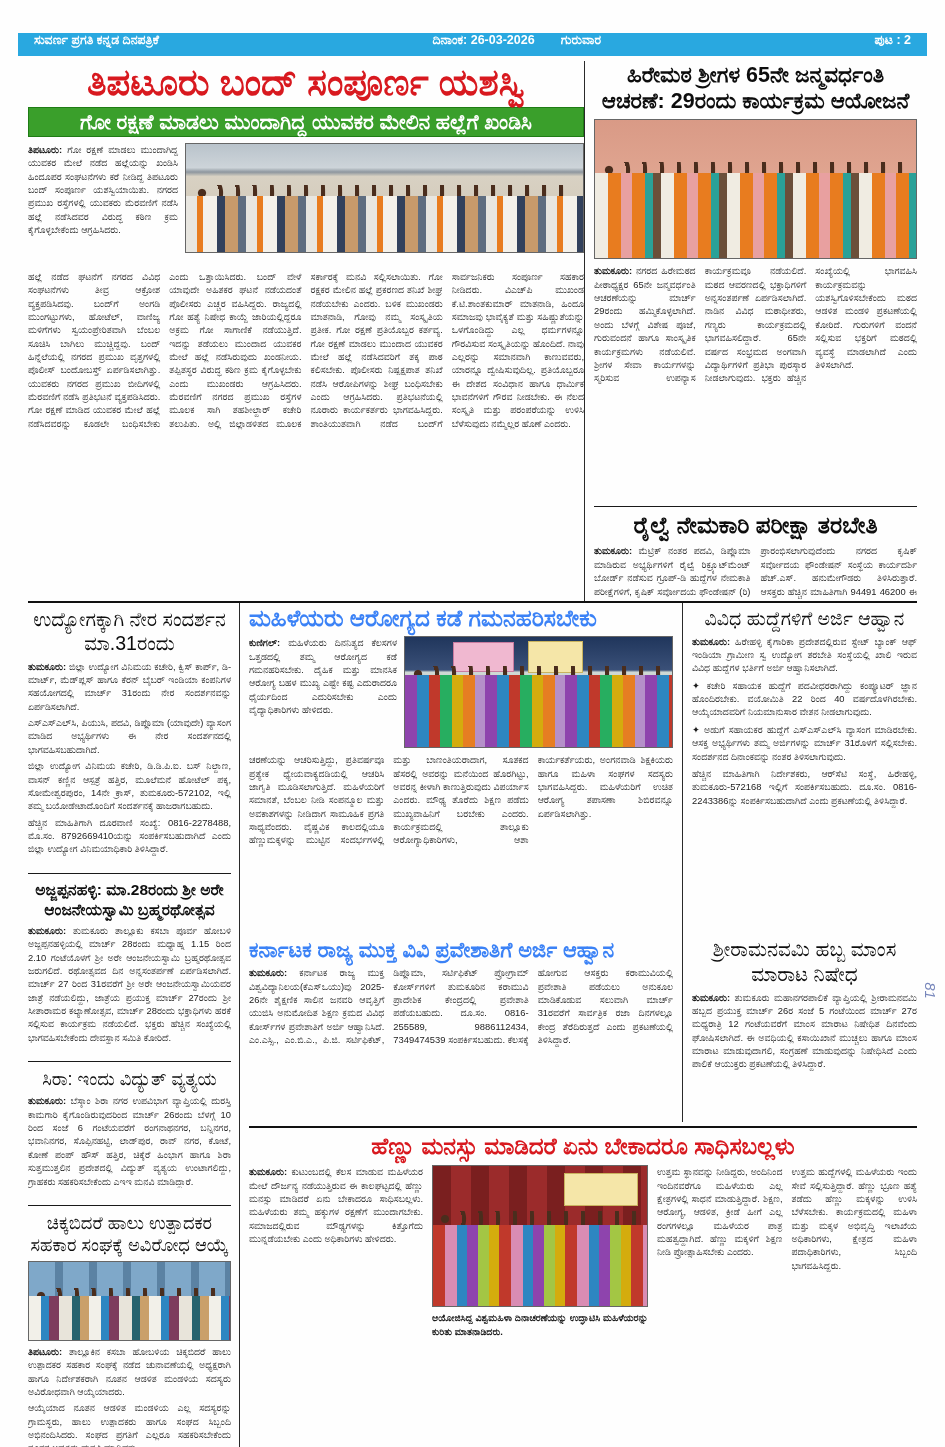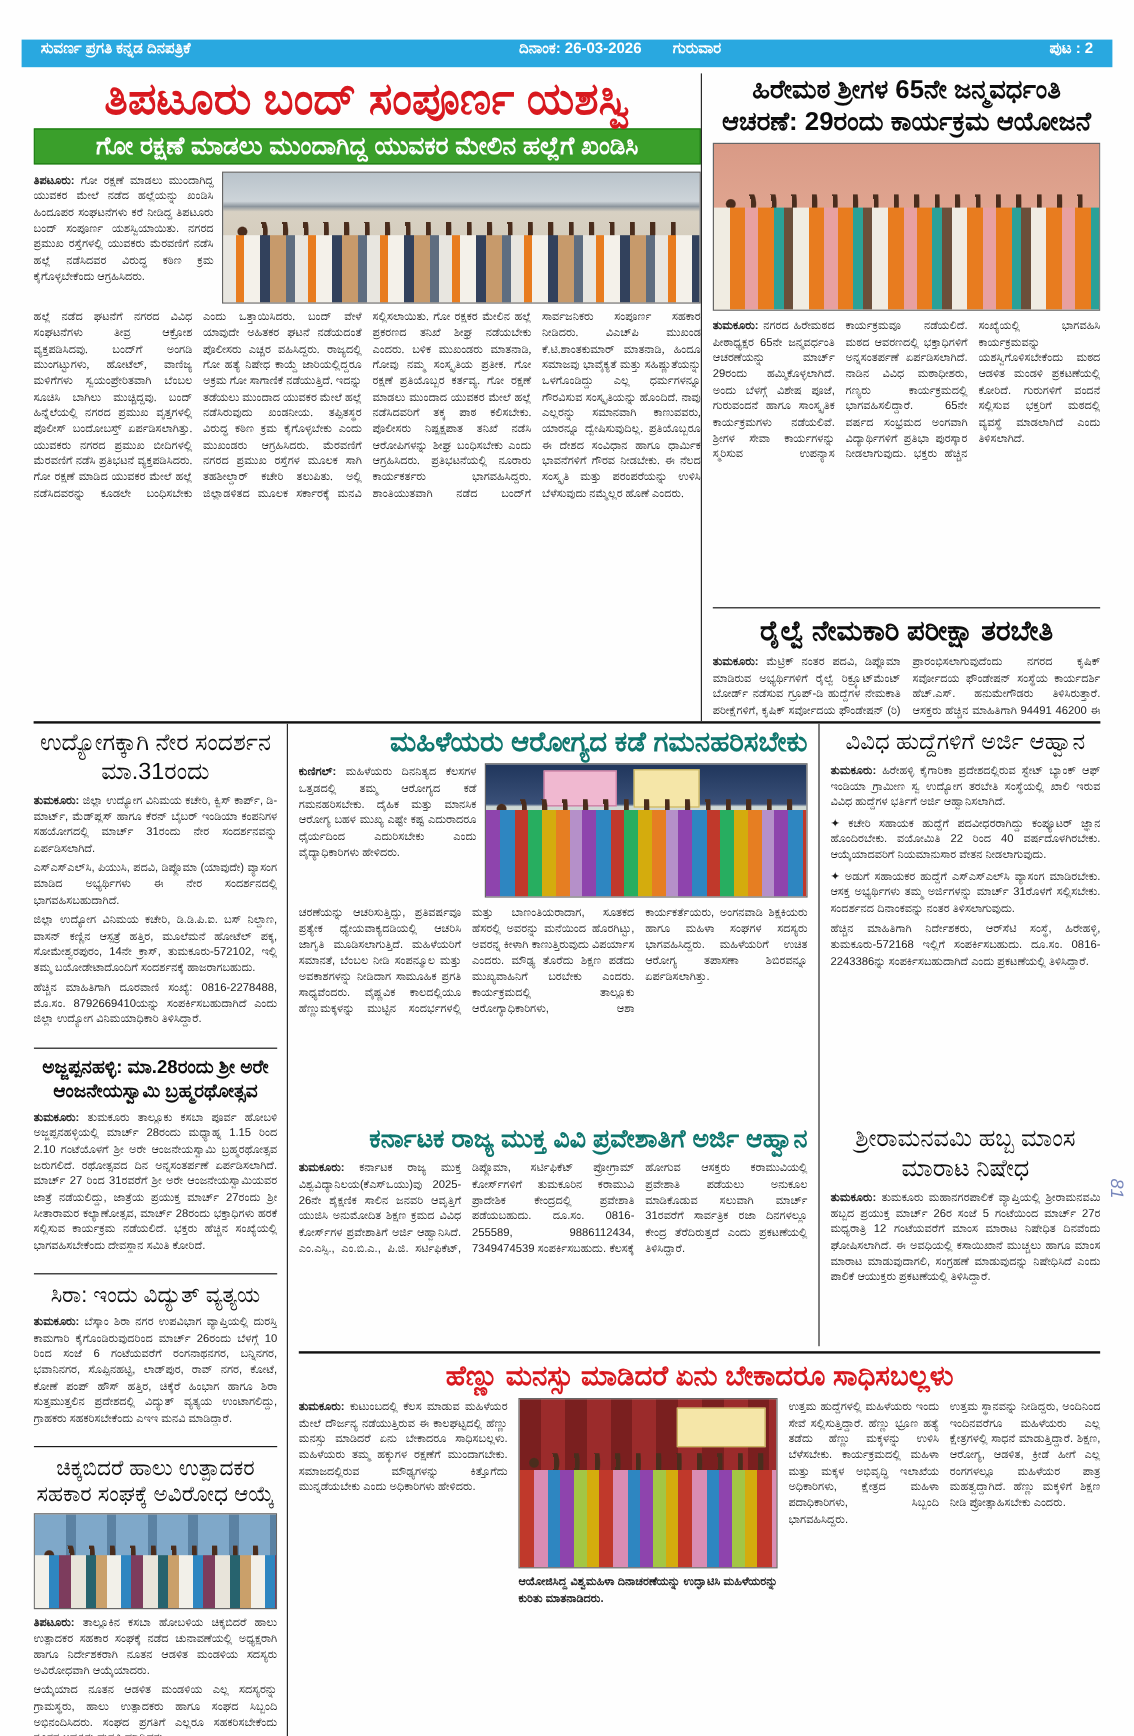--- a/index.html
+++ b/index.html
@@ -15,26 +15,26 @@
   .top-section{display:grid;grid-template-columns:556px 1fr;border-bottom:2.5px solid #111;
                padding-bottom:4px;height:536px;overflow:hidden;}
   .right-top{border-left:1px solid #2a2a2a;padding-left:9px;}
   
   .hl-red-xl{color:#d8191f;font-weight:bold;font-size:37px;line-height:1.08;text-align:center;margin:2px 0 4px;}
   .subhead-green{background:#3a9f2b;border:1px solid #1f7c15;color:#fff;font-weight:bold;
                  font-size:20.5px;text-align:center;padding:2px 0;margin-bottom:6px;}
   .hl-black-lg{font-weight:bold;font-size:21.5px;line-height:1.22;text-align:center;color:#0d0d0d;margin:1px 0 5px;}
   .hl-black-md{font-weight:normal;font-size:18px;line-height:1.25;text-align:center;color:#0d0d0d;margin:4px 0;}
   .hl-black-sm{font-weight:bold;font-size:15.5px;line-height:1.3;text-align:center;color:#0d0d0d;margin:4px 0;}
-  .hl-red-md{color:#0f766e;font-weight:bold;font-size:23px;line-height:1.1;text-align:right;margin:3px 0 5px;}
+  .hl-red-md{color:#3b82f6;font-weight:bold;font-size:23px;line-height:1.1;text-align:left;margin:3px 0 5px;}
   .hl-red-lg{color:#d8191f;font-weight:bold;font-size:23px;line-height:1.1;text-align:center;margin:4px 0 6px;}
   
   .bt{font-size:9.4px;line-height:1.42;text-align:justify;}
   .bt b{font-weight:bold;}
-  .cols-4{column-count:4;column-gap:9px;height:342px;overflow:hidden;margin-top:6px;font-family:Liberation Serif, serif;}
+  .cols-4{column-count:4;column-gap:9px;height:342px;overflow:hidden;margin-top:17px;}
   .cols-3{column-count:3;column-gap:9px;overflow:hidden;}
   .cols-2{column-count:2;column-gap:10px;overflow:hidden;}
   .rule{border-top:1.5px solid #1a1a1a;margin:6px 0 4px;}
   
   .photo{position:relative;border:1px solid #666;overflow:hidden;}
   .photo .heads{position:absolute;left:2%;right:2%;height:16px;
      background:repeating-radial-gradient(circle at 8px 8px,#4a2d1d 0 3.6px,rgba(0,0,0,0) 4.6px 17px);}
   .photo .bodies{position:absolute;left:0;right:0;bottom:0;}
   .ph-procession{background:linear-gradient(180deg,#b9c3cb 0%,#cdd4d9 22%,#8d969e 26%,#d8d1c3 30%,#cfc5b2 100%);}
   .ph-procession .heads{top:38%;}
@@ -242,22 +242,22 @@
               <span>ಕುಟುಂಬದಲ್ಲಿ ಕೆಲಸ ಮಾಡುವ ಮಹಿಳೆಯರ ಮೇಲೆ ದೌರ್ಜನ್ಯ ನಡೆಯುತ್ತಿರುವ ಈ ಕಾಲಘಟ್ಟದಲ್ಲಿ ಹೆಣ್ಣು ಮನಸ್ಸು ಮಾಡಿದರೆ ಏನು ಬೇಕಾದರೂ ಸಾಧಿಸಬಲ್ಲಳು. ಮಹಿಳೆಯರು ತಮ್ಮ ಹಕ್ಕುಗಳ ರಕ್ಷಣೆಗೆ ಮುಂದಾಗಬೇಕು. ಸಮಾಜದಲ್ಲಿರುವ ಮೌಢ್ಯಗಳನ್ನು ಕಿತ್ತೊಗೆದು ಮುನ್ನಡೆಯಬೇಕು ಎಂದು ಅಧಿಕಾರಿಗಳು ಹೇಳಿದರು.</span>
             </div>
             <div>
               <div class="photo ph-event" style="height:140px;">
                 <div class="banner" style="right:4%;top:5%;width:34%;height:22%;"></div>
                 <div class="heads"></div>
                 <div class="bodies"></div>
               </div>
               <div class="bt" style="margin-top:4px;font-weight:bold;">ಆಯೋಜಿಸಿದ್ದ ವಿಶ್ವಮಹಿಳಾ ದಿನಾಚರಣೆಯನ್ನು ಉದ್ಘಾಟಿಸಿ ಮಹಿಳೆಯರನ್ನು ಕುರಿತು ಮಾತನಾಡಿದರು.</div>
             </div>
+            <div class="bt">ಉತ್ತಮ ಸ್ಥಾನವನ್ನು ನೀಡಿದ್ದರು, ಅಂದಿನಿಂದ ಇಂದಿನವರೆಗೂ ಮಹಿಳೆಯರು ಎಲ್ಲ ಕ್ಷೇತ್ರಗಳಲ್ಲಿ ಸಾಧನೆ ಮಾಡುತ್ತಿದ್ದಾರೆ. ಶಿಕ್ಷಣ, ಆರೋಗ್ಯ, ಆಡಳಿತ, ಕ್ರೀಡೆ ಹೀಗೆ ಎಲ್ಲ ರಂಗಗಳಲ್ಲೂ ಮಹಿಳೆಯರ ಪಾತ್ರ ಮಹತ್ವದ್ದಾಗಿದೆ. ಹೆಣ್ಣು ಮಕ್ಕಳಿಗೆ ಶಿಕ್ಷಣ ನೀಡಿ ಪ್ರೋತ್ಸಾಹಿಸಬೇಕು ಎಂದರು.</div>
             <div class="bt">ಉತ್ತಮ ಹುದ್ದೆಗಳಲ್ಲಿ ಮಹಿಳೆಯರು ಇಂದು ಸೇವೆ ಸಲ್ಲಿಸುತ್ತಿದ್ದಾರೆ. ಹೆಣ್ಣು ಭ್ರೂಣ ಹತ್ಯೆ ತಡೆದು ಹೆಣ್ಣು ಮಕ್ಕಳನ್ನು ಉಳಿಸಿ ಬೆಳೆಸಬೇಕು. ಕಾರ್ಯಕ್ರಮದಲ್ಲಿ ಮಹಿಳಾ ಮತ್ತು ಮಕ್ಕಳ ಅಭಿವೃದ್ಧಿ ಇಲಾಖೆಯ ಅಧಿಕಾರಿಗಳು, ಕ್ಷೇತ್ರದ ಮಹಿಳಾ ಪದಾಧಿಕಾರಿಗಳು, ಸಿಬ್ಬಂದಿ ಭಾಗವಹಿಸಿದ್ದರು.</div>
-            <div class="bt">ಉತ್ತಮ ಸ್ಥಾನವನ್ನು ನೀಡಿದ್ದರು, ಅಂದಿನಿಂದ ಇಂದಿನವರೆಗೂ ಮಹಿಳೆಯರು ಎಲ್ಲ ಕ್ಷೇತ್ರಗಳಲ್ಲಿ ಸಾಧನೆ ಮಾಡುತ್ತಿದ್ದಾರೆ. ಶಿಕ್ಷಣ, ಆರೋಗ್ಯ, ಆಡಳಿತ, ಕ್ರೀಡೆ ಹೀಗೆ ಎಲ್ಲ ರಂಗಗಳಲ್ಲೂ ಮಹಿಳೆಯರ ಪಾತ್ರ ಮಹತ್ವದ್ದಾಗಿದೆ. ಹೆಣ್ಣು ಮಕ್ಕಳಿಗೆ ಶಿಕ್ಷಣ ನೀಡಿ ಪ್ರೋತ್ಸಾಹಿಸಬೇಕು ಎಂದರು.</div>
           </div>
         </div>
       </div>
     </div>
   </div>
 
   <div class="handmark">81</div>
 </div>
 
 </body></html>

